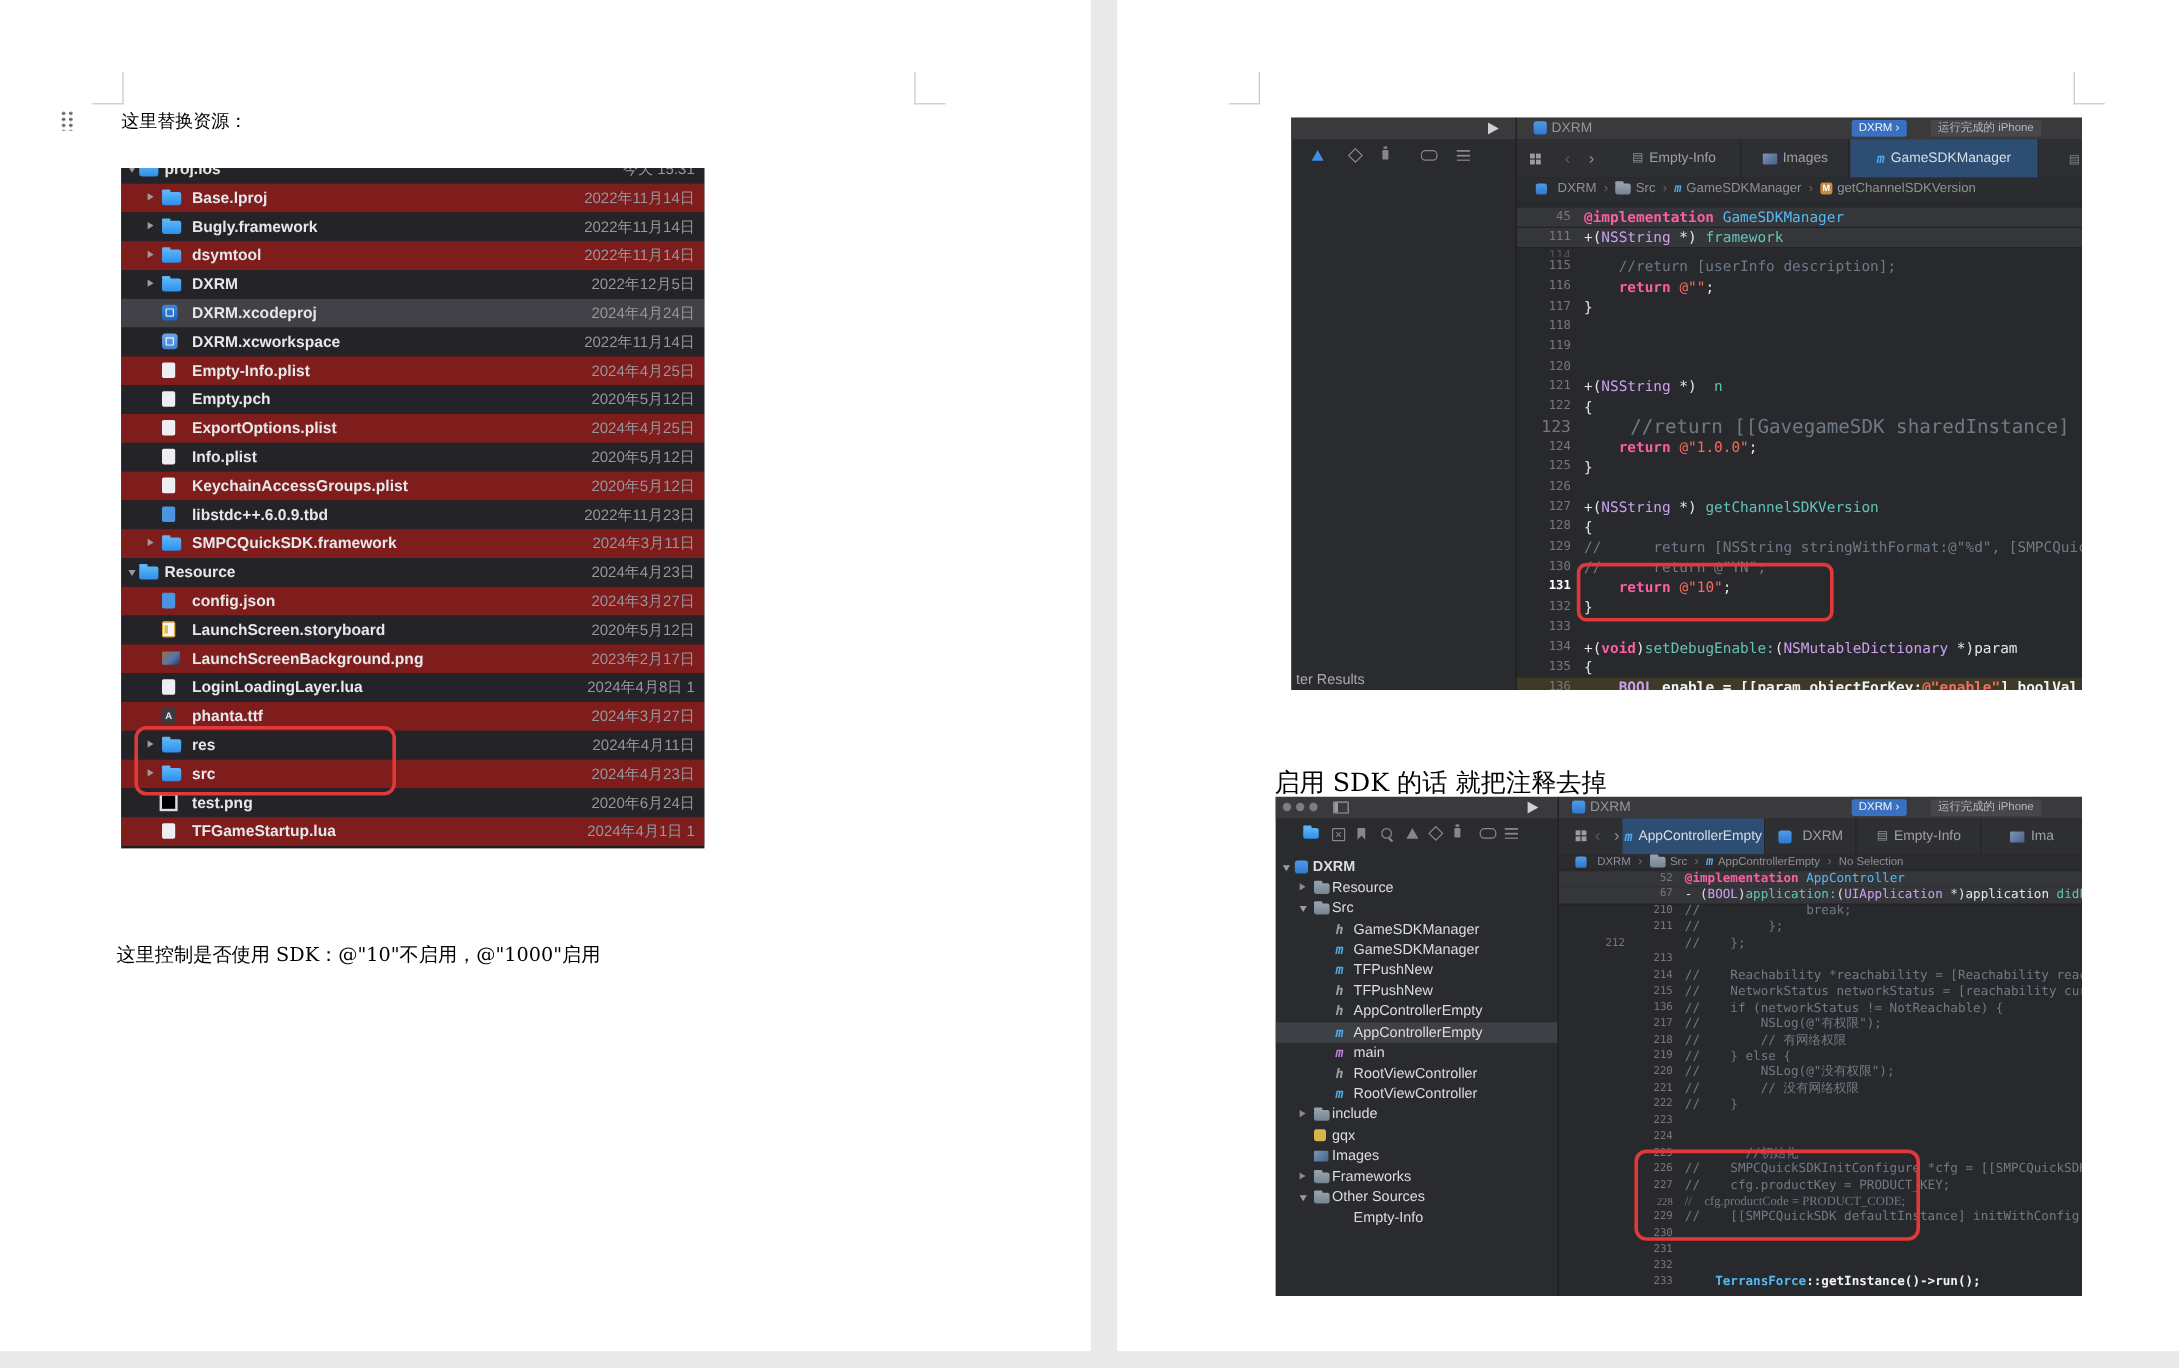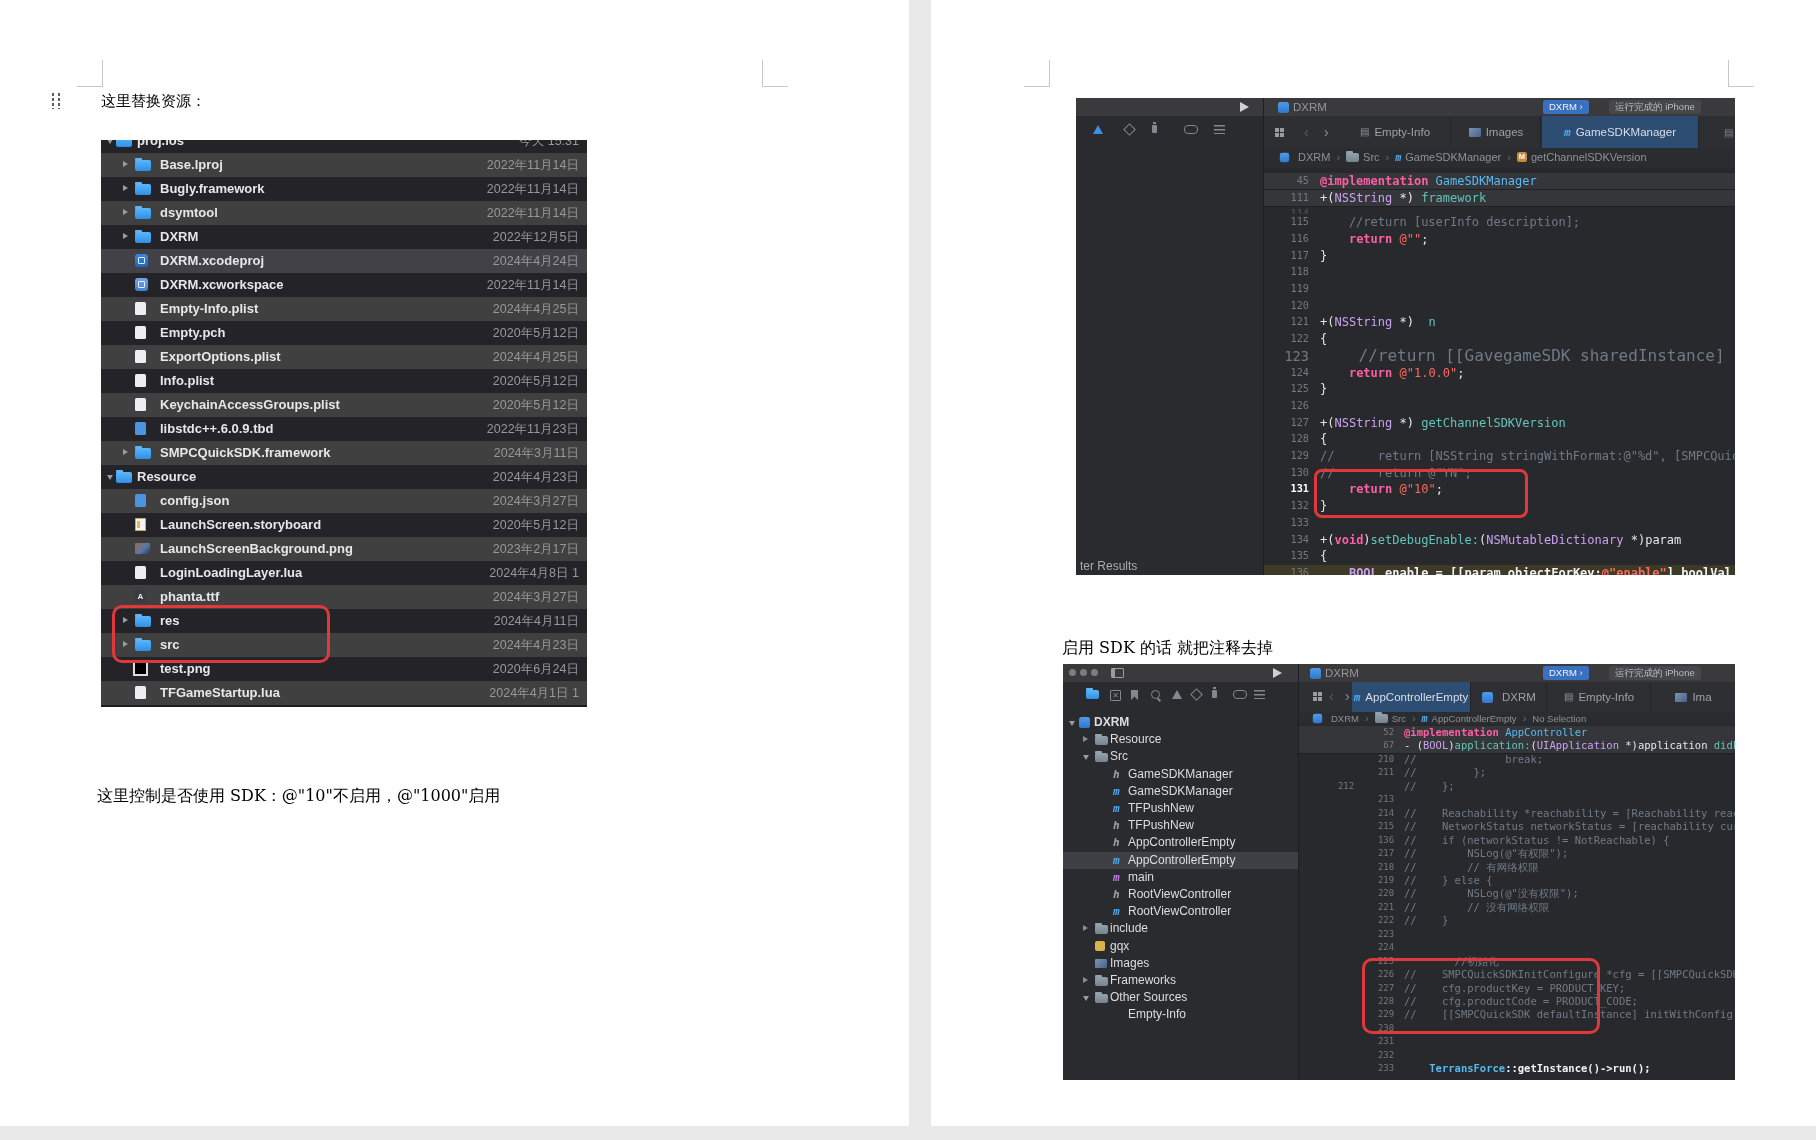--- a/index.html
+++ b/index.html
@@ -10,26 +10,26 @@
   .page-right{left:931px;width:885px;}
   .cmark{position:absolute;background:#c8c8c8;}
   
   .draghandle{position:absolute;left:50px;top:92px;width:11px;height:17px;
     background:radial-gradient(circle,#5f5f5f 1.2px,transparent 1.4px);
     background-size:6px 5px;}
   
   .anno{position:absolute;color:#000;font-family:"DejaVu Serif","Liberation Serif",serif;}
   .anno-top{left:101px;top:92px;font-size:15px;}
   .anno-bottom{left:97px;top:786px;font-size:16px;}
-  .anno-middle{left:1062px;top:638px;font-size:16px;}
+  .anno-middle{left:1062px;top:638px;font-size:21px;}
   
   .finder{position:absolute;left:101px;top:140px;width:486px;height:567px;background:#1d1d20;overflow:hidden;}
   .fl-row{position:absolute;left:0;width:100%;height:24px;}
   .fl-row.alt{background:#242428;}
-  .fl-row.base{background:#404040;}
+  .fl-row.base{background:#7f1d1d;}
   .fl-row.sel{background:#414147;}
   .fl-row.clip{height:13px;overflow:hidden;}
   .fl-in{position:absolute;left:0;top:0;width:100%;height:24px;}
   .fl-name{position:absolute;top:0;line-height:24px;font-size:13px;font-weight:bold;color:#e6e7e9;white-space:nowrap;}
   .fl-date{position:absolute;right:8px;top:0;line-height:24px;font-size:12.5px;color:#97979c;white-space:nowrap;}
   .tri-r{position:absolute;width:0;height:0;border-left:5px solid #9b9ba0;border-top:3.5px solid transparent;border-bottom:3.5px solid transparent;}
   .tri-d{position:absolute;width:0;height:0;border-top:5px solid #9b9ba0;border-left:3.5px solid transparent;border-right:3.5px solid transparent;}
   .cssfolder{position:absolute;--fc1:#5ab6f8;--fc2:#2e8fe9;width:16px;height:11px;border-radius:2px;background:linear-gradient(var(--fc1),var(--fc2));}
   .cssfolder:before{content:"";position:absolute;top:-2px;left:0;width:7px;height:3px;background:var(--fc1);border-radius:1px;}
   .cssfolder.small{width:13px;height:9px;}
@@ -721,21 +721,21 @@
             <span class="codetext" style="left: 106px;"><span class="tk-c">        //初始化</span></span>
           </div>
           <div class="crow" style="top: 244.1px; height: 13.45px; line-height: 13.45px; font-size: 10.5px;">
             <span class="ln" style="width: 96px; line-height: 13.45px;">226</span>
             <span class="codetext" style="left: 106px;"><span class="tk-c">//    SMPCQuickSDKInitConfigure *cfg = [[SMPCQuickSDKInitConfig</span></span>
           </div>
           <div class="crow" style="top: 257.55px; height: 13.45px; line-height: 13.45px; font-size: 10.5px;">
             <span class="ln" style="width: 96px; line-height: 13.45px;">227</span>
             <span class="codetext" style="left: 106px;"><span class="tk-c">//    cfg.productKey = PRODUCT_KEY;</span></span>
           </div>
-          <div class="crow" style="top: 271px; height: 13.45px; line-height: 13.45px; font-size: 10.5px;">
+          <div class="crow" style="top: 271px; height: 13.45px; line-height: 13.45px; font-size: 10.5px; font-family: Liberation Serif, serif;">
             <span class="ln" style="width: 96px; line-height: 13.45px;">228</span>
             <span class="codetext" style="left: 106px;"><span class="tk-c">//    cfg.productCode = PRODUCT_CODE;</span></span>
           </div>
           <div class="crow" style="top: 284.45px; height: 13.45px; line-height: 13.45px; font-size: 10.5px;">
             <span class="ln" style="width: 96px; line-height: 13.45px;">229</span>
             <span class="codetext" style="left: 106px;"><span class="tk-c">//    [[SMPCQuickSDK defaultInstance] initWithConfig:cfg applic</span></span>
           </div>
           <div class="crow" style="top: 297.9px; height: 13.45px; line-height: 13.45px; font-size: 10.5px;">
             <span class="ln" style="width: 96px; line-height: 13.45px;">230</span>
             <span class="codetext" style="left: 106px;"></span>

